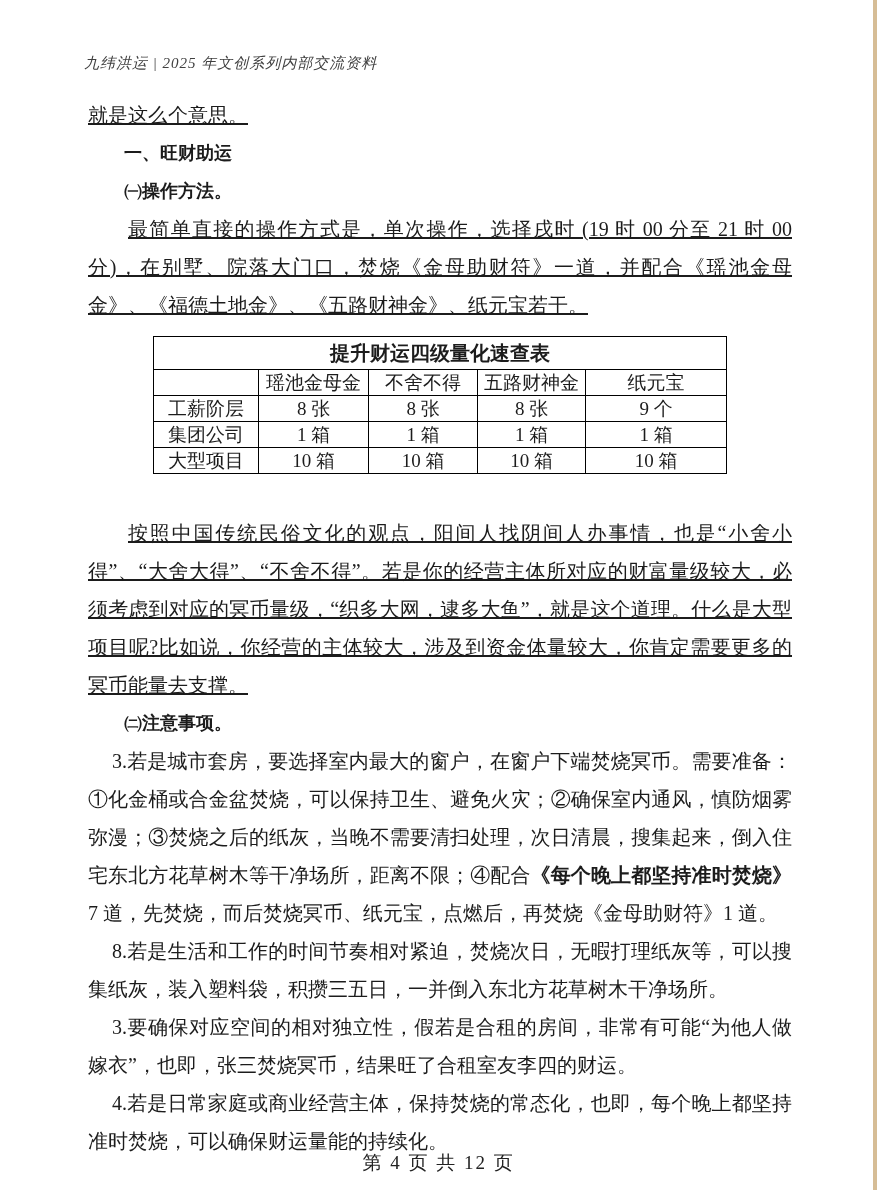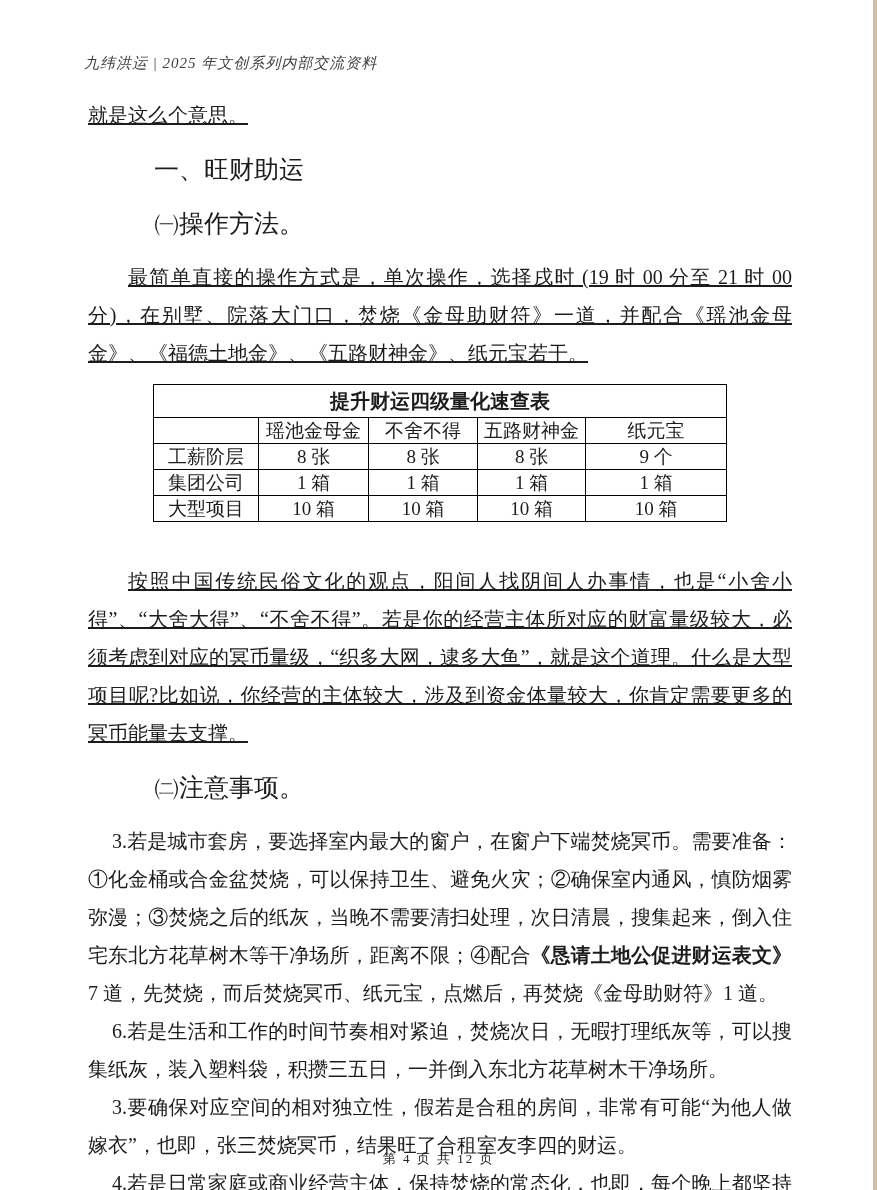--- a/index.html
+++ b/index.html
@@ -24,23 +24,23 @@
     margin-top:8px;
   }
   .content{
     position:absolute;left:88px;top:96px;width:704px;
     font-size:20px;line-height:38px;
     text-align:justify;
   }
   .para{margin:0;text-indent:2em;text-decoration:underline;}
   .note{margin:0;text-indent:1.2em;}
   .heading{
-    margin:16px;text-indent:2em;font-weight:normal;
+    margin:0;text-indent:2em;font-weight:bold;
     font-family:"Liberation Sans","DejaVu Sans",sans-serif;
-    font-size:25px;
+    font-size:18px;
   }
   .bold-inline{
     font-weight:bold;
     font-family:"Liberation Sans","DejaVu Sans",sans-serif;
   }
   .after-table{margin-top:40px;}
 
   table.lookup{
     border-collapse:collapse;
     margin:12px 0 0 65px;
@@ -60,21 +60,21 @@
     height:32px;line-height:32px;
     font-weight:bold;
     font-family:"Liberation Sans","DejaVu Sans",sans-serif;
     font-size:20px;
   }
   .c0{width:100px;} .c1{width:105px;} .c2{width:104px;} .c3{width:103px;} .c4{width:136px;}
 
   .doc-footer{
     position:absolute;left:0;right:0;top:1150px;
     text-align:center;
-    font-size:13px;letter-spacing:2px;color:#222;
+    font-size:19px;letter-spacing:2px;color:#222;
   }
 </style>
 </head>
 <body>
 
 <div id="page">
 
   <div class="edge-strip" style="background-color:#d6bd96"></div>
 
   <div class="doc-header">九纬洪运 | 2025 年文创系列内部交流资料</div>
@@ -122,23 +122,23 @@
           <td>10 箱</td>
           <td>10 箱</td>
         </tr>
       </tbody>
     </table>
 
     <p class="para after-table">按照中国传统民俗文化的观点，阳间人找阴间人办事情，也是“小舍小得”、“大舍大得”、“不舍不得”。若是你的经营主体所对应的财富量级较大，必须考虑到对应的冥币量级，“织多大网，逮多大鱼”，就是这个道理。什么是大型项目呢?比如说，你经营的主体较大，涉及到资金体量较大，你肯定需要更多的冥币能量去支撑。</p>
 
     <p class="heading">㈡注意事项。</p>
 
-    <p class="note"><span>3.若是城市套房，要选择室内最大的窗户，在窗户下端焚烧冥币。需要准备：①化金桶或合金盆焚烧，可以保持卫生、避免火灾；②确保室内通风，慎防烟雾弥漫；③焚烧之后的纸灰，当晚不需要清扫处理，次日清晨，搜集起来，倒入住宅东北方花草树木等干净场所，距离不限；④配合</span><span class="bold-inline">《恳请土地公促进财运表文》</span><span>7 道，先焚烧，而后焚烧冥币、纸元宝，点燃后，再焚烧《金母助财符》1 道。</span></p>
+    <p class="note"><span>3.若是城市套房，要选择室内最大的窗户，在窗户下端焚烧冥币。需要准备：①化金桶或合金盆焚烧，可以保持卫生、避免火灾；②确保室内通风，慎防烟雾弥漫；③焚烧之后的纸灰，当晚不需要清扫处理，次日清晨，搜集起来，倒入住宅东北方花草树木等干净场所，距离不限；④配合</span><span class="bold-inline">《每个晚上都坚持准时焚烧》</span><span>7 道，先焚烧，而后焚烧冥币、纸元宝，点燃后，再焚烧《金母助财符》1 道。</span></p>
 
-    <p class="note">6.若是生活和工作的时间节奏相对紧迫，焚烧次日，无暇打理纸灰等，可以搜集纸灰，装入塑料袋，积攒三五日，一并倒入东北方花草树木干净场所。</p>
+    <p class="note">8.若是生活和工作的时间节奏相对紧迫，焚烧次日，无暇打理纸灰等，可以搜集纸灰，装入塑料袋，积攒三五日，一并倒入东北方花草树木干净场所。</p>
 
     <p class="note">3.要确保对应空间的相对独立性，假若是合租的房间，非常有可能“为他人做嫁衣”，也即，张三焚烧冥币，结果旺了合租室友李四的财运。</p>
 
     <p class="note">4.若是日常家庭或商业经营主体，保持焚烧的常态化，也即，每个晚上都坚持准时焚烧，可以确保财运量能的持续化。</p>
 
   </div>
 
   <div class="doc-footer">第 4 页 共 12 页</div>
 
 </div>

